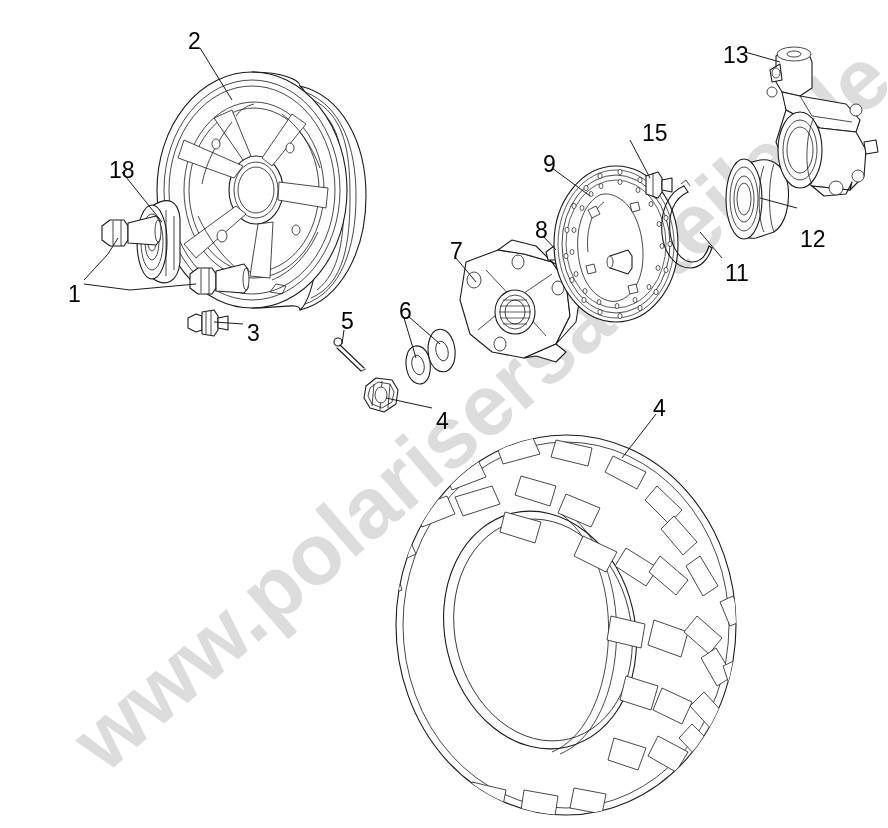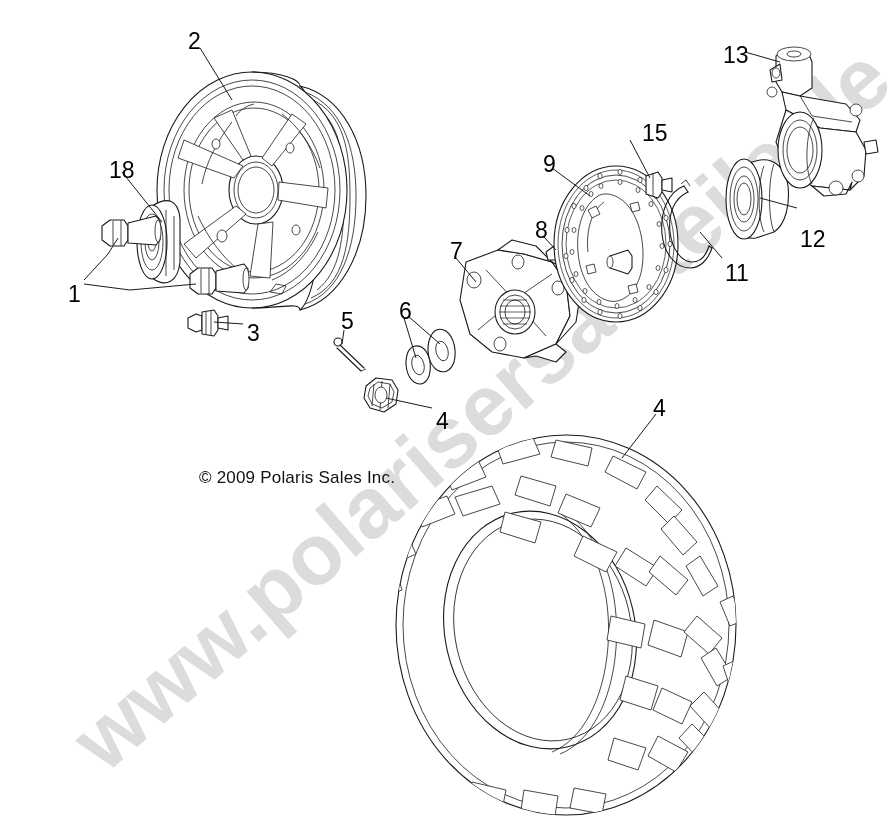--- a/index.html
+++ b/index.html
@@ -416,15 +416,14 @@
   <div class="callout" style="left:450px;top:240px;">7</div>
   <div class="callout" style="left:535px;top:219px;">8</div>
   <div class="callout" style="left:543px;top:153px;">9</div>
   <div class="callout" style="left:653px;top:397px;">4</div>
   <div class="callout" style="left:725px;top:262px;text-align:center;">11</div>
   <div class="callout" style="left:800px;top:228px;">12</div>
   <div class="callout" style="left:723px;top:44px;">13</div>
   <div class="callout" style="left:109px;top:159px;">18</div>
   <div class="callout" style="left:642px;top:122px;">15</div>
 
-  <div class="copyright">© 2009 Polaris Sales Inc.</div>
 
 </div>
 
 </body></html>

